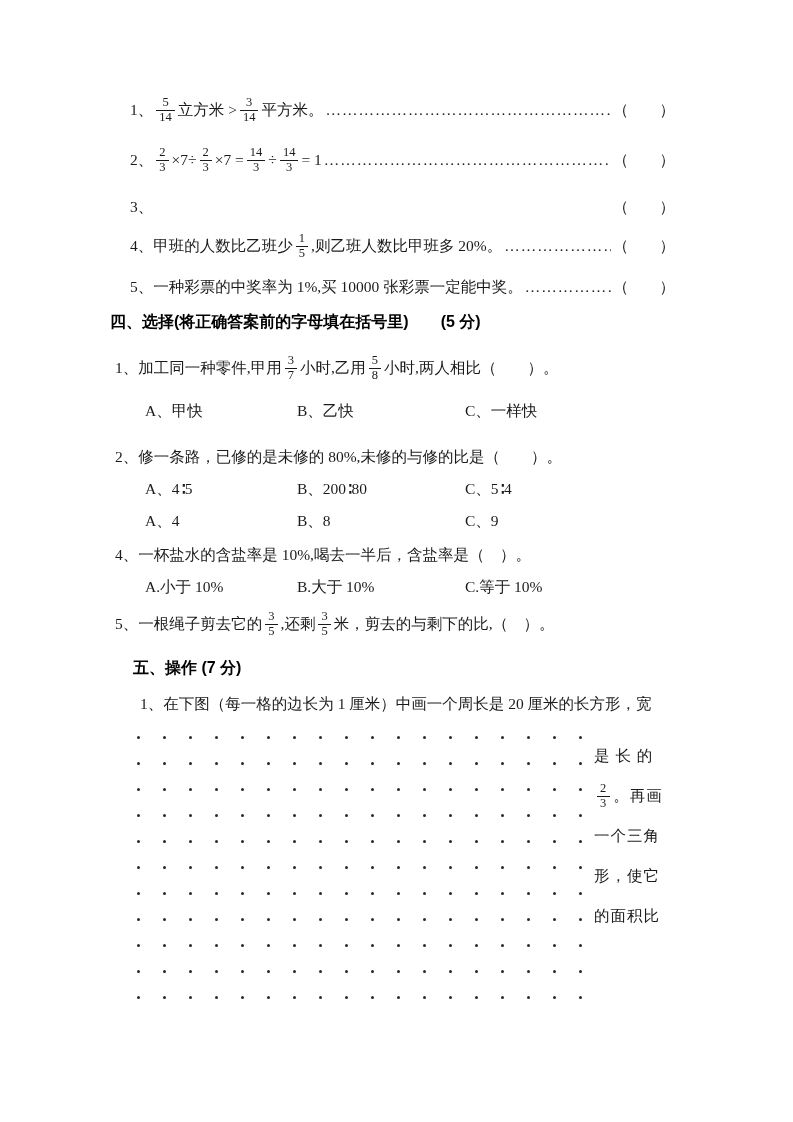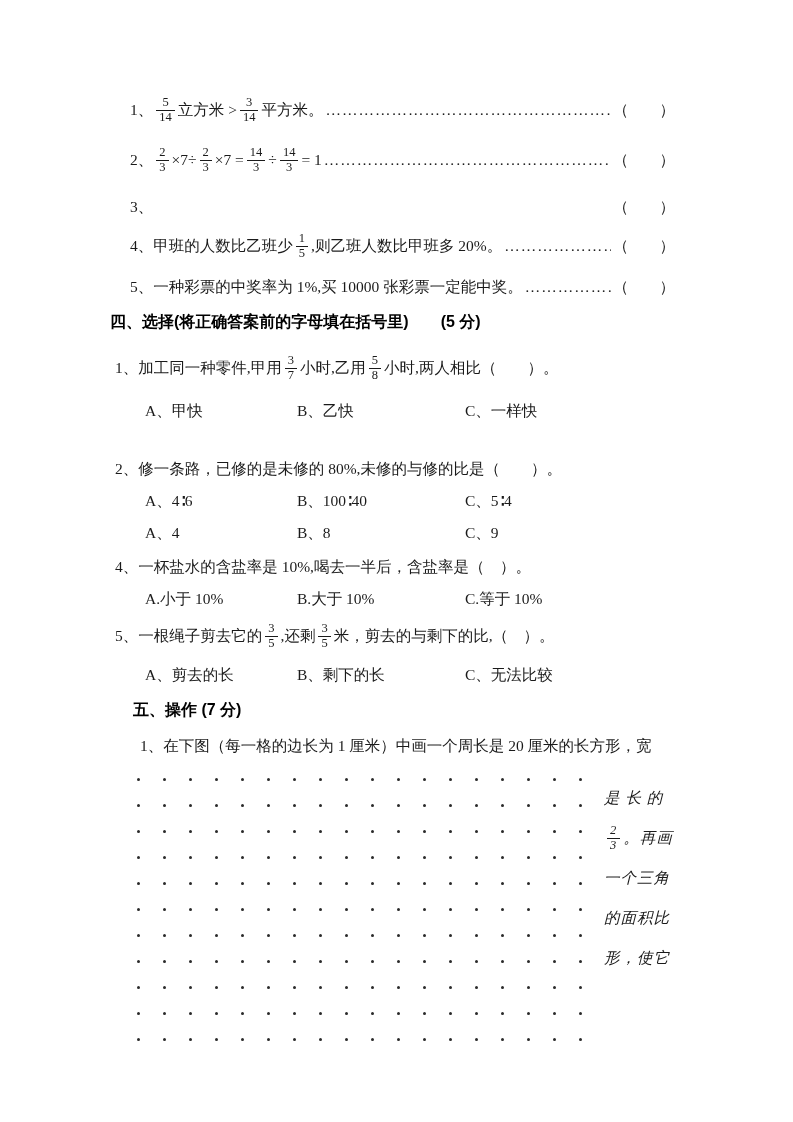--- a/index.html
+++ b/index.html
@@ -32,28 +32,28 @@
   
   .stem { margin-left:115px; white-space:nowrap; }
   .stem.plain { height:30px; display:flex; align-items:center; }
   .stem.with-frac { height:44px; display:flex; align-items:center; }
   .options { margin-left:145px; height:26px; display:flex; align-items:center; white-space:nowrap; }
   .opt1 { width:152px; }
   .opt2 { width:168px; }
 
   
   .mt2{margin-top:2px}.mt4{margin-top:4px}.mt6{margin-top:6px}.mt8{margin-top:8px}
-  .mt10{margin-top:10px}.mt18{margin-top:30px}
+  .mt10{margin-top:10px}.mt18{margin-top:18px}
 
   
   .op-line { margin:12px 16px 0 140px; height:24px; }
   .grid-row { display:flex; margin:18px 0 0 137px; }
   .dot-grid { position:relative; }
   .dot-grid i { position:absolute; width:3px; height:3px; border-radius:50%; background:#2a2a2a; }
-  .side-col { margin-left:22px; width:92px;font-style:italic; }
+  .side-col { margin-left:12px; width:92px; }
   .s-line { height:40px; display:flex; align-items:center; font-size:15.5px; letter-spacing:1px; white-space:nowrap; }
 </style>
 </head>
 <body>
 
 <div class="page">
 
   <div>
 
     <div class="line judge-line jl-frac">
@@ -144,22 +144,22 @@
       <span> 小时,两人相比（　　）。</span>
     </div>
     <div class="options mt8">
       <span class="opt1">A、甲快</span>
       <span class="opt2">B、乙快</span>
       <span>C、一样快</span>
     </div>
 
     <div class="stem plain mt18">2、修一条路，已修的是未修的 80%,未修的与修的比是（　　）。</div>
     <div class="options mt4">
-      <span class="opt1">A、4∶6</span>
-      <span class="opt2">B、100∶40</span>
+      <span class="opt1">A、4∶5</span>
+      <span class="opt2">B、200∶80</span>
       <span>C、5∶4</span>
     </div>
 
     <div class="options mt6">
       <span class="opt1">A、4</span>
       <span class="opt2">B、8</span>
       <span>C、9</span>
     </div>
 
     <div class="stem plain mt6">4、一杯盐水的含盐率是 10%,喝去一半后，含盐率是（　）。</div>
@@ -175,25 +175,20 @@
       <span class="frac">
         <span class="num">3</span>
         <span class="den">5</span>
       </span>
       <span>,还剩</span>
       <span class="frac">
         <span class="num">3</span>
         <span class="den">5</span>
       </span>
       <span>米，剪去的与剩下的比,（　）。</span>
-    </div>
-    <div class="options mt4">
-      <span class="opt1">A、剪去的长</span>
-      <span class="opt2">B、剩下的长</span>
-      <span>C、无法比较</span>
     </div>
 
   </div>
 
   <div>
 
     <div class="heading h-operate">五、操作 (7 分)</div>
 
     <div class="op-line">1、在下图（每一格的边长为 1 厘米）中画一个周长是 20 厘米的长方形，宽</div>
 
@@ -401,20 +396,20 @@
       <div class="side-col">
         <div class="s-line">是 长 的</div>
         <div class="s-line">
           <span class="frac">
             <span class="num">2</span>
             <span class="den">3</span>
           </span>
           <span>。再画</span>
         </div>
         <div class="s-line">一个三角</div>
+        <div class="s-line">形，使它</div>
         <div class="s-line">的面积比</div>
-        <div class="s-line">形，使它</div>
       </div>
     </div>
 
   </div>
 
 </div>
 
 </body></html>

